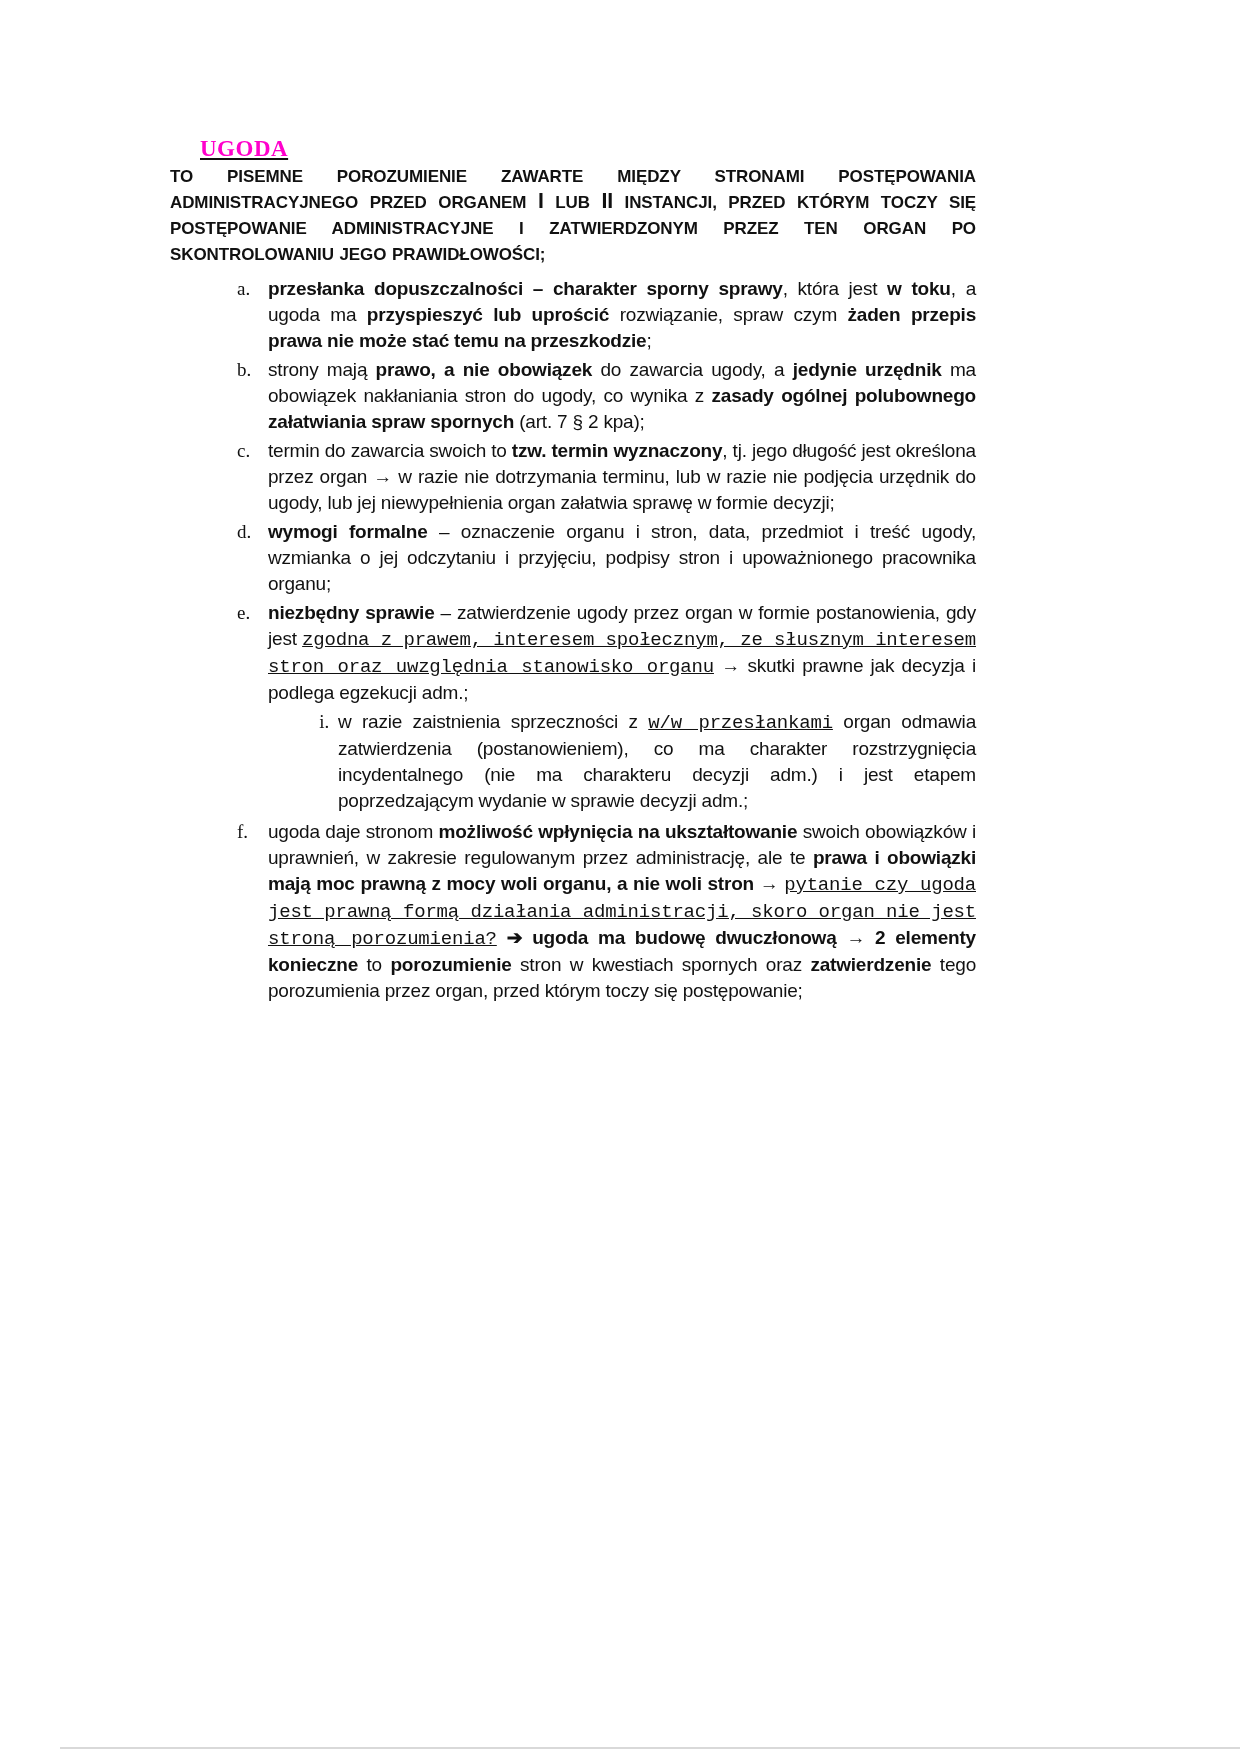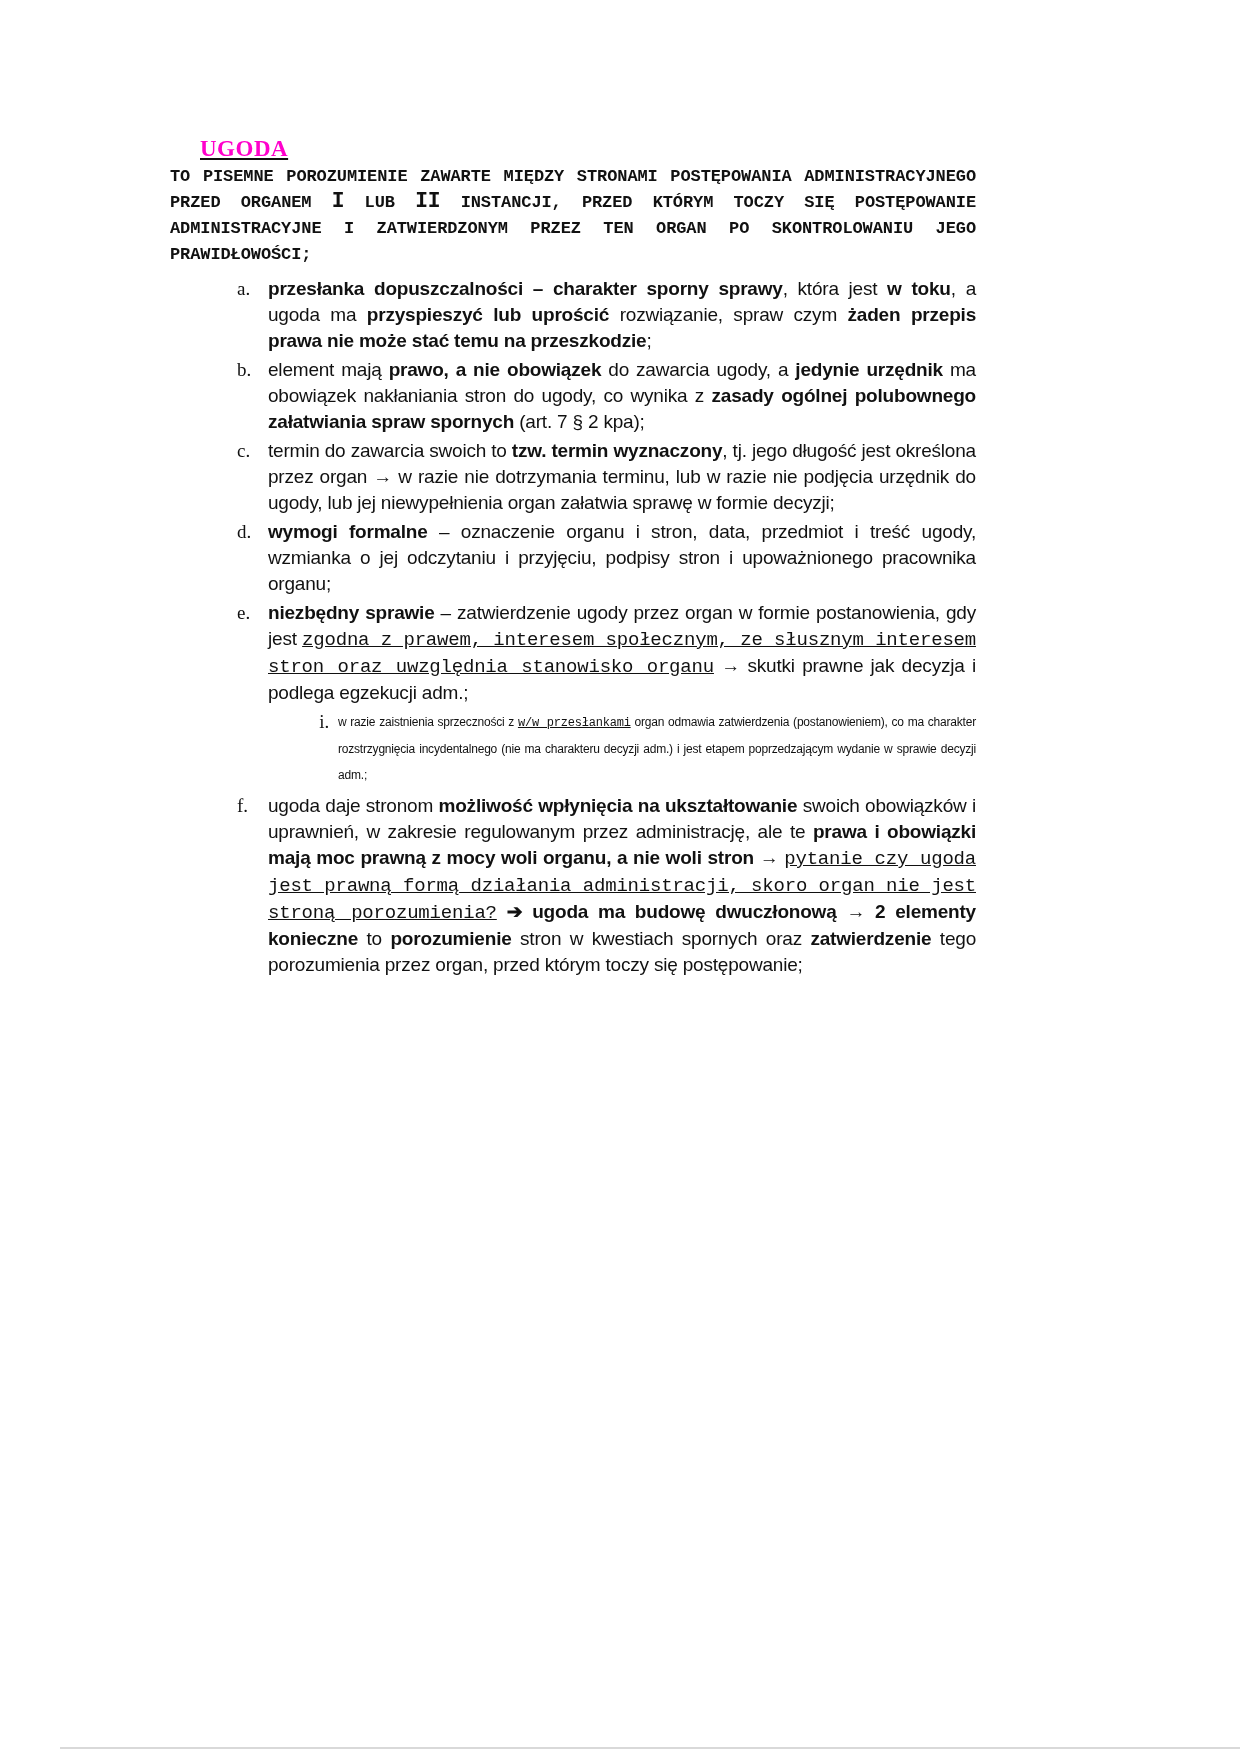--- a/index.html
+++ b/index.html
@@ -28,21 +28,20 @@
     font-family:"Liberation Serif", serif;
   }
   .intro{
     margin:2px 0 8px 0;
     font-size:17px;
     font-weight:bold;
     line-height:26px;
     text-align:justify;
     letter-spacing:-0.1px;
     word-spacing:1px;
-    font-family:Liberation Mono, monospace;
   }
   .main-list{margin:0;padding:0;list-style:none;}
   .item{
     display:flex;
     margin:3px 0 3px 67px;
   }
   .item > .marker{
     flex:0 0 31px;
     font-family:"Liberation Serif", serif;
     font-size:19px;
@@ -61,21 +60,21 @@
     flex:0 0 32px;
     font-family:"Liberation Serif", serif;
     font-size:19px;
     line-height:26px;
     text-align:right;
     padding-right:9px;
     box-sizing:border-box;
   }
   .subitem > .body{
     flex:1;
-    font-size:12px;
+    font-size:19px;
     line-height:26px;
     text-align:justify;
     letter-spacing:-0.2px;
   }
   .bold{font-weight:bold;}
   .underline{text-decoration:underline;font-family:Liberation Mono, monospace;}
   .large{font-size:1.25em;line-height:1;}
   .page-edge{
     position:absolute;
     left:60px;
@@ -92,21 +91,21 @@
   <div class="content">
     <h1 class="doc-title"><span class="title-text" style="color: rgb(255, 0, 204);">UGODA</span></h1>
     <p class="intro"><span class="bold">TO PISEMNE POROZUMIENIE ZAWARTE MIĘDZY STRONAMI POSTĘPOWANIA ADMINISTRACYJNEGO PRZED ORGANEM </span><span class="bold large">I</span><span class="bold"> LUB </span><span class="bold large">II</span><span class="bold"> INSTANCJI, PRZED KTÓRYM TOCZY SIĘ POSTĘPOWANIE ADMINISTRACYJNE I ZATWIERDZONYM PRZEZ TEN ORGAN PO SKONTROLOWANIU JEGO PRAWIDŁOWOŚCI;</span></p>
     <div class="main-list" id="main-list">
         <div class="item">
           <span class="marker">a.</span>
           <div class="body"><span class="bold">przesłanka dopuszczalności – charakter sporny sprawy</span><span>, która jest </span><span class="bold">w toku</span><span>, a ugoda ma </span><span class="bold">przyspieszyć lub uprościć</span><span> rozwiązanie, spraw czym </span><span class="bold">żaden przepis prawa nie może stać temu na przeszkodzie</span><span>;</span></div>
         </div>
         <div class="item">
           <span class="marker">b.</span>
-          <div class="body"><span>element mają </span><span class="bold">prawo, a nie obowiązek</span><span> do zawarcia ugody, a </span><span class="bold">jedynie urzędnik</span><span> ma obowiązek nakłaniania stron do ugody, co wynika z </span><span class="bold">zasady ogólnej polubownego załatwiania spraw spornych</span><span> (art. 7 § 2 kpa);</span></div>
+          <div class="body"><span>strony mają </span><span class="bold">prawo, a nie obowiązek</span><span> do zawarcia ugody, a </span><span class="bold">jedynie urzędnik</span><span> ma obowiązek nakłaniania stron do ugody, co wynika z </span><span class="bold">zasady ogólnej polubownego załatwiania spraw spornych</span><span> (art. 7 § 2 kpa);</span></div>
         </div>
         <div class="item">
           <span class="marker">c.</span>
           <div class="body"><span>termin do zawarcia swoich to </span><span class="bold">tzw. termin wyznaczony</span><span>, tj. jego długość jest określona przez organ → w razie nie dotrzymania terminu, lub w razie nie podjęcia urzędnik do ugody, lub jej niewypełnienia organ załatwia sprawę w formie decyzji;</span></div>
         </div>
         <div class="item">
           <span class="marker">d.</span>
           <div class="body"><span class="bold">wymogi formalne</span><span> – oznaczenie organu i stron, data, przedmiot i treść ugody, wzmianka o jej odczytaniu i przyjęciu, podpisy stron i upoważnionego pracownika organu;</span></div>
         </div>
         <div class="item">

